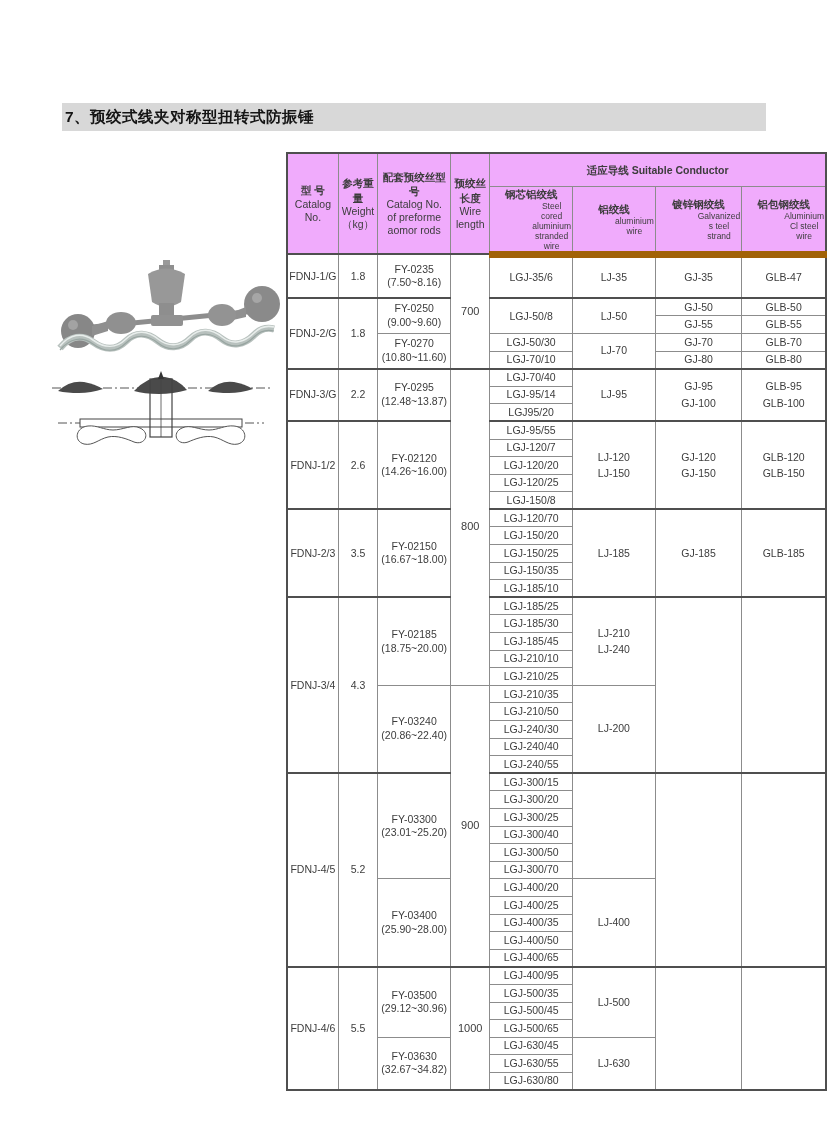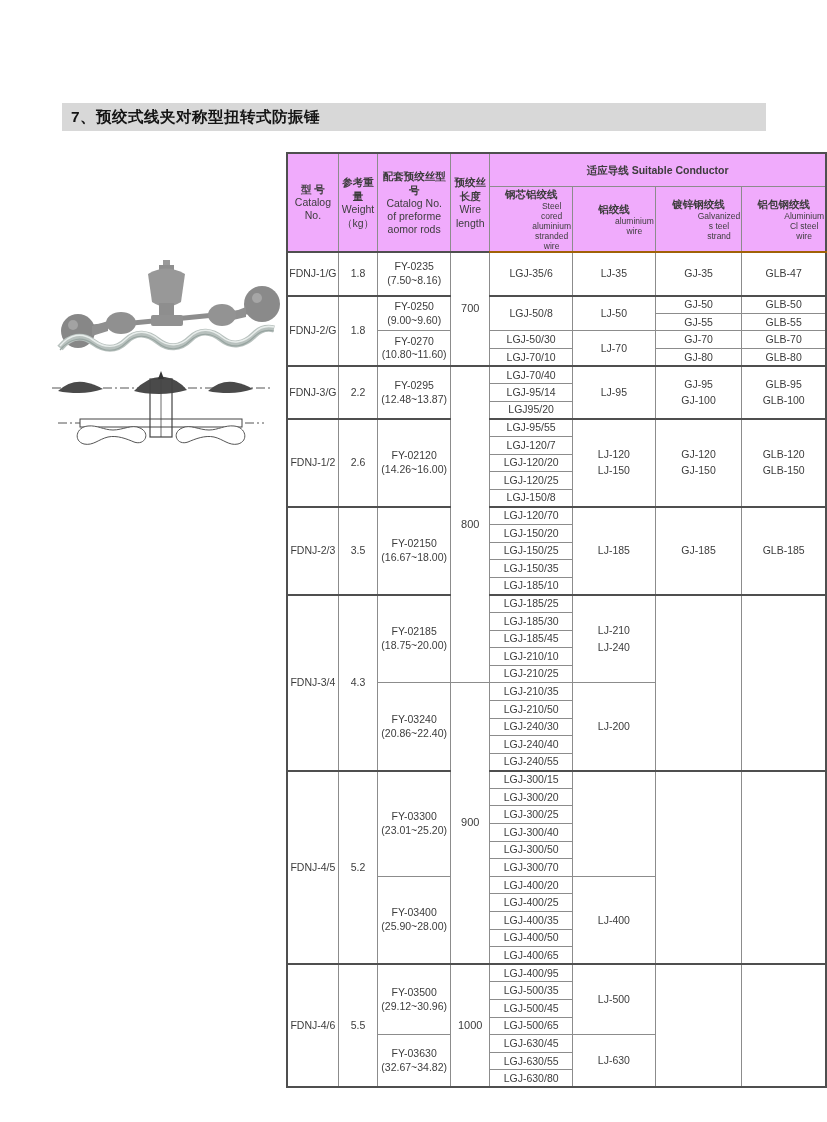--- a/index.html
+++ b/index.html
@@ -3,21 +3,21 @@
 <meta charset="utf-8">
 <style>
   html,body{margin:0;padding:0;}
   body{
     width:827px;height:1122px;position:relative;background:#ffffff;
     font-family:"Liberation Sans","DejaVu Sans",sans-serif;color:#3c3c3c;
   }
   .title-bar{
     position:absolute;left:62px;top:103px;width:704px;height:28px;
     background:#d8d8d8;display:flex;align-items:center;box-sizing:border-box;
-    padding-left:9px;font-size:15.5px;font-weight:bold;color:#141414;
+    padding-left:3px;font-size:15.5px;font-weight:bold;color:#141414;
     letter-spacing:0.5px;
   }
   .photo{position:absolute;left:48px;top:228px;}
   .drawing{position:absolute;left:50px;top:366px;}
 
   table.spec{
     position:absolute;left:286px;top:152px;border-collapse:collapse;
     table-layout:fixed;background:#ffffff;border:2px solid #4f4f4f;
   }
   .spec th,.spec td{
@@ -25,21 +25,21 @@
     padding:0 1px;font-size:10.5px;color:#3c3c3c;font-weight:normal;
     line-height:1.25;overflow:hidden;
   }
   .spec thead th{background:#f0abfc;}
   .spec thead tr.h1{height:33px;}
   .spec thead tr.h2{height:47px;}
   .spec tbody tr{height:17.6px;}
   .spec tbody tr.tall{height:44px;}
   .spec tbody tr.sec > td{border-top:2px solid #4f4f4f;}
   .spec tbody tr.subsec > td{border-top:1px solid #606060;}
-  .spec thead tr.h2 th{border-bottom:2px solid #a16207;}
+  .spec thead tr.h2 th{border-bottom:7px solid #a16207;}
   .zh{font-size:10.5px;font-weight:bold;line-height:1.35;}
   .en{font-size:8.5px;line-height:1.18;padding-left:41px;}
   .rod div{line-height:1.3;font-size:10.5px;}
   .pair div{margin:3px 10px;}
   td.wire{font-size:11px;}
 </style>
 </head>
 <body>
 
 <div class="title-bar">

